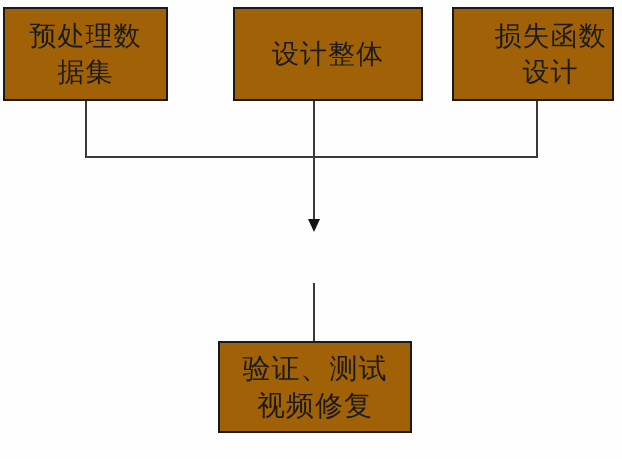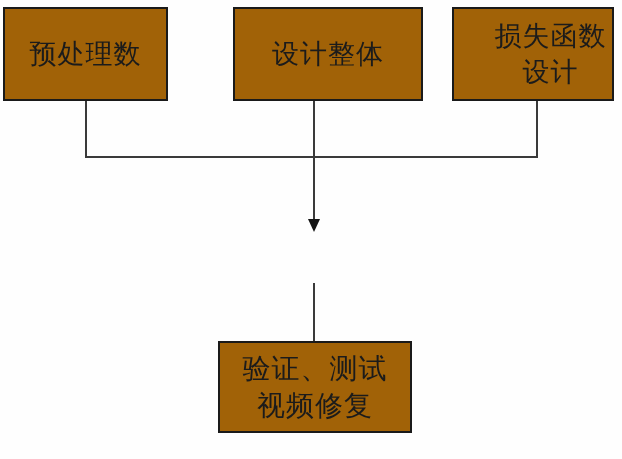--- a/index.html
+++ b/index.html
@@ -81,20 +81,21 @@
   #arrow-train    { left: 308px; top: 219px; }
   #arrow-validate { left: 308px; top: 345px; }
 </style>
 </head>
 <body>
 
 <div id="diagram-root">
 
   <div class="node" id="node-preprocess">
     <span class="line">预处理数</span>
+    <span class="line">据集</span>
   </div>
 
   <div class="node" id="node-network">
     <span class="line">设计整体</span>
   </div>
 
   <div class="node" id="node-loss">
     <span class="line">损失函数</span>
     <span class="line">设计</span>
   </div>

